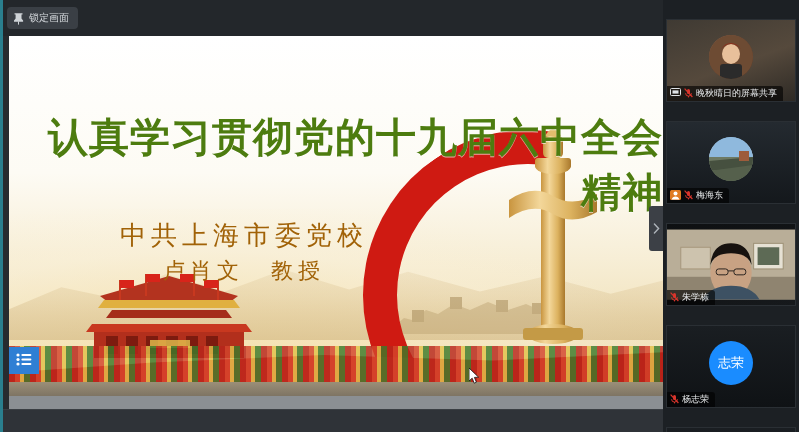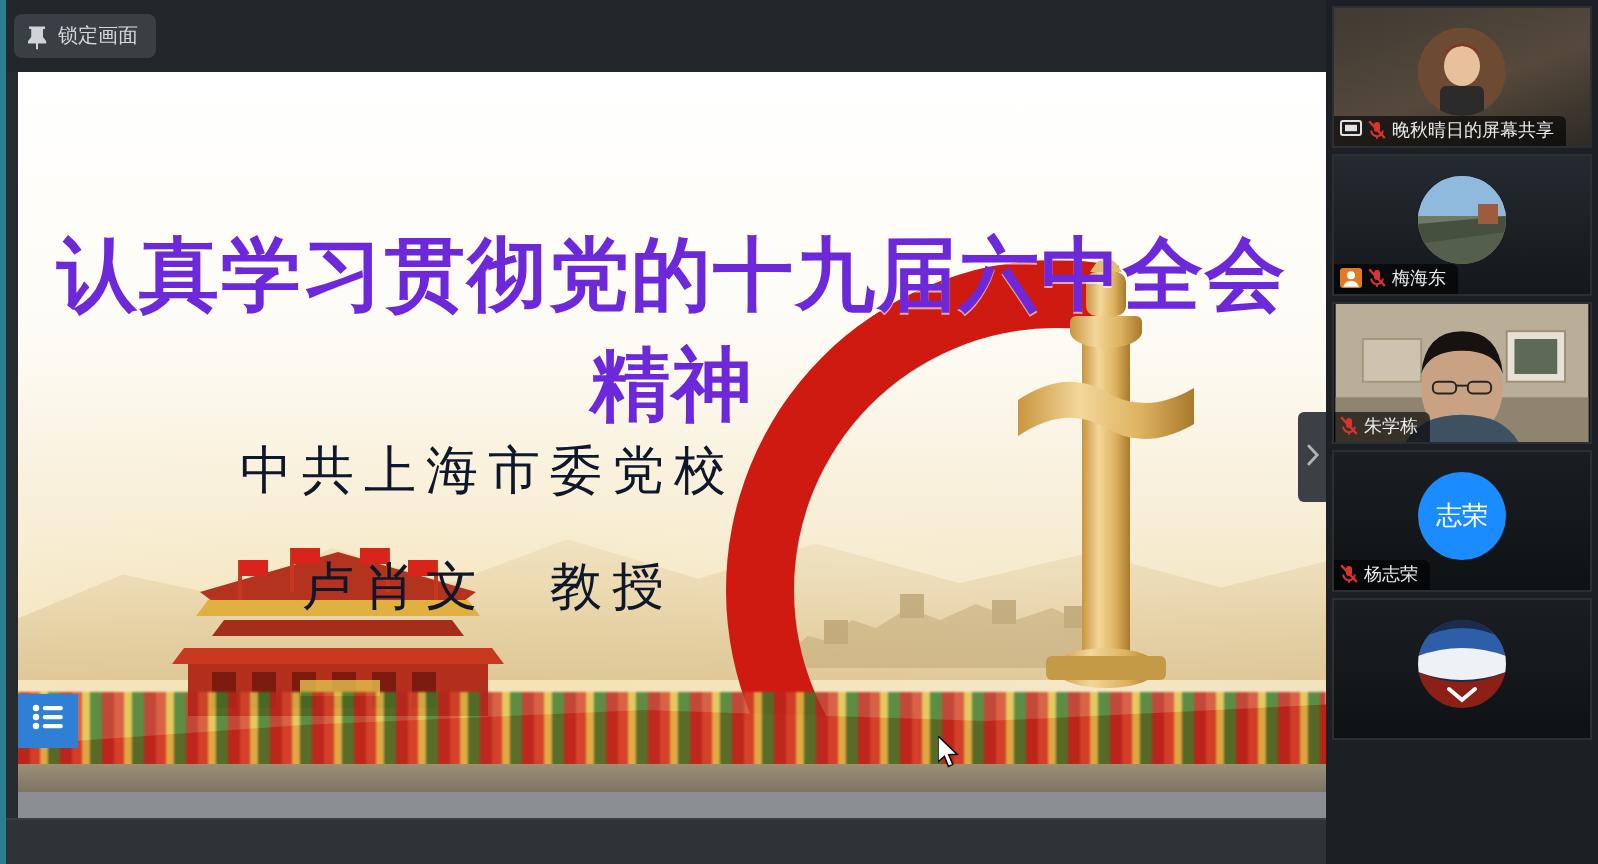--- a/index.html
+++ b/index.html
@@ -87,34 +87,34 @@
   }
   .ribbon-c {
     position:absolute; left:0; right:0; bottom:6px; height:46px;
     background:linear-gradient(90deg,#d32018 0%,#e13a2a 45%,#c2150f 100%);
     clip-path:polygon(0% 62%,22% 40%,48% 24%,74% 36%,100% 18%,100% 100%,0% 100%);
   }
   .huabiao { position:absolute; right:62px; bottom:44px; width:96px; height:230px; }
 
   .slide-title {
     position:absolute; left:0; right:0; top:74px;
-    text-align:center;
+    text-align:right;
     font-family:"DejaVu Sans","Liberation Sans",sans-serif;
     font-weight:700; font-size:40px; letter-spacing:1px;
-    color:#6d28d9;
+    color:#4d7c0f;
     text-shadow:0 1px 0 rgba(255,255,255,.6);
     z-index:6;
   }
   .slide-sub1, .slide-sub2 {
     position:absolute; left:0; width:470px; text-align:center;
     font-family:"DejaVu Serif","Liberation Serif",serif;
-    color:#0f172a; z-index:6;
+    color:#a16207; z-index:6;
   }
   .slide-sub1 { top:182px; font-size:26px; letter-spacing:5px; }
-  .slide-sub2 { top:240px; font-size:26px; letter-spacing:5px; }
+  .slide-sub2 { top:220px; font-size:22px; letter-spacing:5px; }
 
   .slide-menu-btn {
     position:absolute; left:0px; bottom:22px;
     width:30px; height:27px; background:#2f7fd4;
     display:flex; align-items:center; justify-content:center;
     z-index:8; cursor:pointer;
   }
   .cursor-arrow { position:absolute; left:460px; top:332px; z-index:9; }
 
   .collapse-handle {
@@ -138,23 +138,23 @@
     background:#2a7f8e; z-index:20;
   }
 
   
   .rail {
     position:relative; width:136px; height:432px;
     background:#1c2024; padding:3px 3px 0 3px;
     display:flex; flex-direction:column; gap:3px;
   }
   .tile {
-    position:relative; width:130px; height:71px;
+    position:relative; width:130px; height:83px;
     background:#111417; border:1px solid #2a2f34;
-    overflow:hidden; flex:none;
+    overflow:hidden; flex:none;margin-top:16px;
   }
   .tile.video-a { background:linear-gradient(160deg,#3f3a33,#55493c 55%,#2e2a25); }
   .tile.video-b { background:linear-gradient(160deg,#0e1012,#16191c); }
   .tile.video-c { background:linear-gradient(180deg,#242a30,#14181c); }
   .tile.video-d { background:linear-gradient(180deg,#1a1e22,#0f1215); }
   .tile.video-e { background:linear-gradient(180deg,#1a1e22,#0f1215); }
   .tile.video-f { background:linear-gradient(180deg,#1a1e22,#0f1215); }
 
   .avatar-circle {
     position:absolute; left:50%; top:46%; transform:translate(-50%,-50%);

